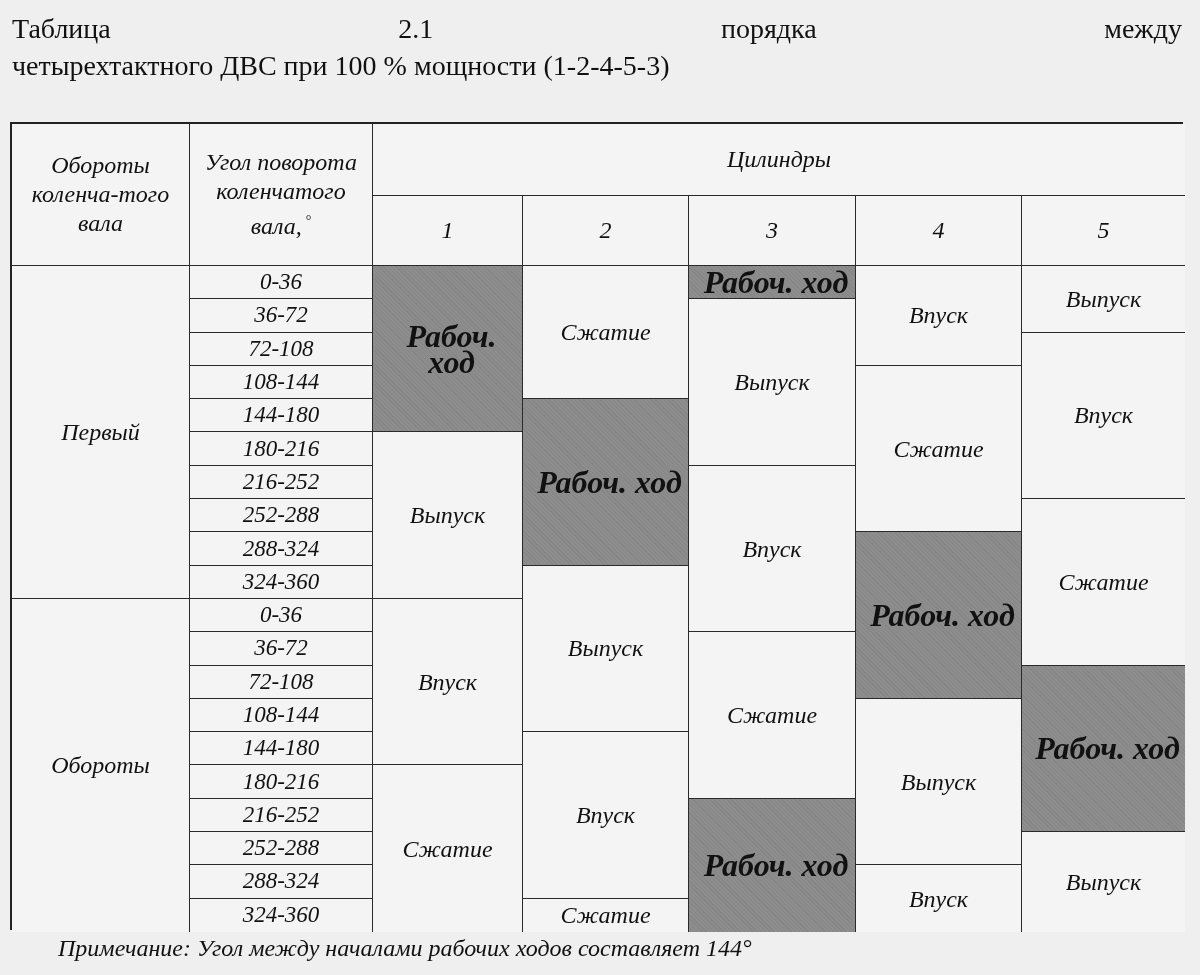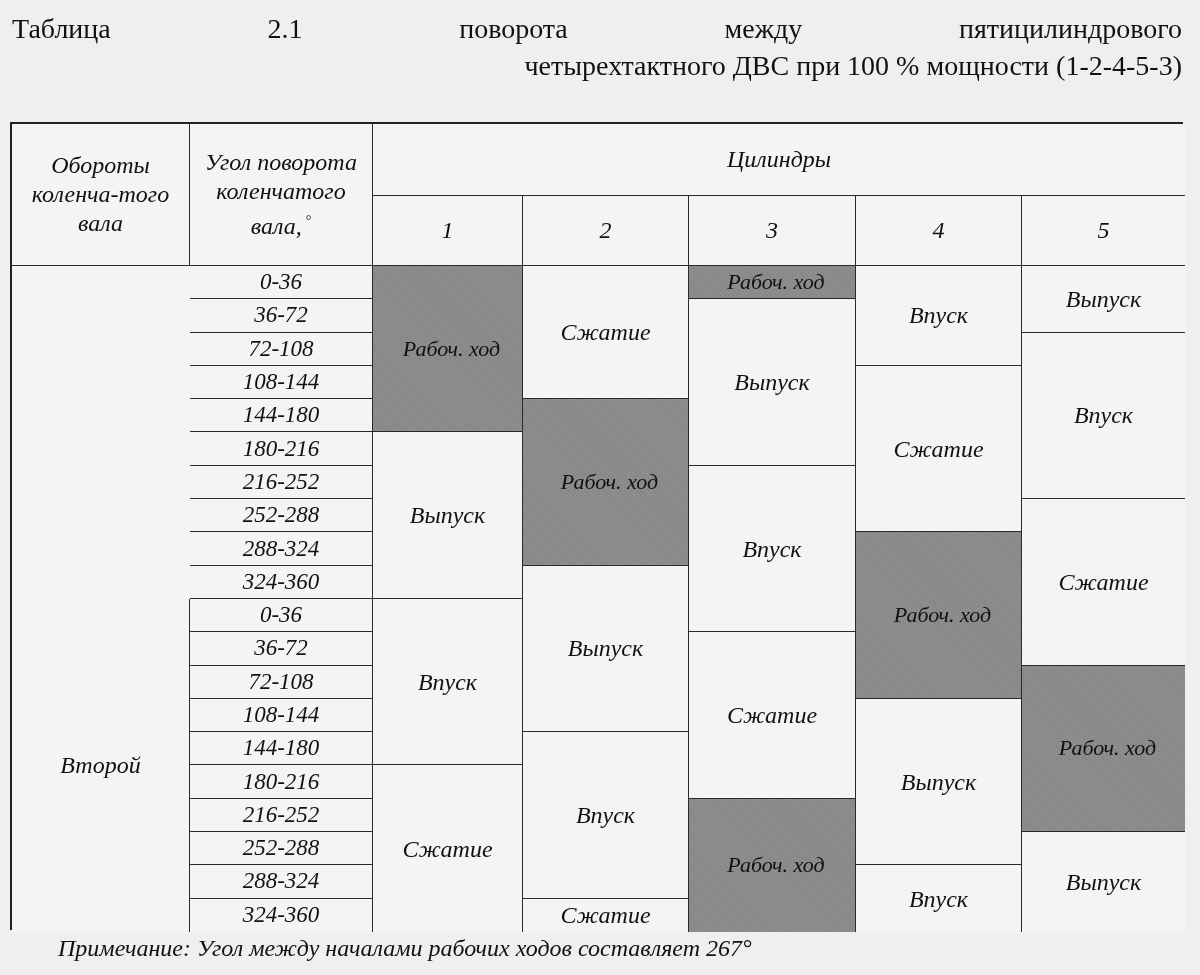--- a/index.html
+++ b/index.html
@@ -5,21 +5,21 @@
     html, body { margin: 0; padding: 0; }
     body {
       width: 1200px; height: 975px; overflow: hidden;
       background: #efefef;
       font-family: "Liberation Serif", "DejaVu Serif", serif;
       color: #111;
       position: relative;
     }
     .caption {
       position: absolute; left: 12px; top: 10px; width: 1170px;
-      font-size: 28px; line-height: 37px; text-align: right;
+      font-size: 28px; line-height: 37px;
     }
     .caption .line1 { display: flex; justify-content: space-between; }
     .caption .line1 span { display: inline-block; }
     .table {
       position: absolute; left: 10px; top: 122px;
       width: 1173px; height: 808px;
       display: grid;
       grid-template-columns: 178px 183px 150px 166px 167px 166px 163px;
       grid-template-rows: 72px 70px repeat(20, 33.3px);
       border: 2px solid #222;
@@ -37,56 +37,56 @@
       line-height: 26px;
       background: #f4f4f4;
     }
     .cell.last-col { border-right: none; }
     .cell.last-row { border-bottom: none; }
     .hdr { font-size: 24px; line-height: 29px; }
     .angle { font-size: 23px; }
     .work {
       background-color: #8d8d8d;
       background-image: repeating-linear-gradient(45deg, rgba(0,0,0,0.05) 0 1px, transparent 1px 3px);
-      font-weight: normal;
-      font-size: 22px;
+      font-weight: bold;
+      font-size: 32px;
       padding-left: 8px;
     }
     .deg { font-size: 14px; vertical-align: super; font-style: normal; margin-left: 4px; }
     .note {
       position: absolute; left: 58px; top: 933px;
       font-style: italic; font-size: 24px; line-height: 30px;
     }
   </style>
 </head>
 <body>
 
 <div class="caption">
   <div class="line1">
     <span>Таблица</span>
     <span>2.1</span>
-    <span>поворота</span>
+    <span>порядка</span>
     <span>между</span>
-    <span>пятицилиндрового</span>
   </div>
   <div class="line2">четырехтактного ДВС при 100 % мощности  (1-2-4-5-3)</div>
 </div>
 
 <div class="table" id="grid">
   <div class="cell hdr" style="grid-column:1;grid-row:1 / 3;padding:0 2px;">Обороты коленча-того вала</div>
   <div class="cell hdr" style="grid-column:2;grid-row:1 / 3;padding:0 4px;flex-direction:column;">
     <span>Угол поворота коленчатого вала,<span class="deg">°</span></span>
   </div>
   <div class="cell hdr last-col" style="grid-column:3 / 8;grid-row:1;">Цилиндры</div>
   <div class="cell hdr" style="grid-column:3;grid-row:2;">1</div>
   <div class="cell hdr" style="grid-column:4;grid-row:2;">2</div>
   <div class="cell hdr" style="grid-column:5;grid-row:2;">3</div>
   <div class="cell hdr" style="grid-column:6;grid-row:2;">4</div>
   <div class="cell hdr last-col" style="grid-column:7;grid-row:2;">5</div>
-    <div class="cell last-row" style="grid-area: 13 / 1 / 23;">Второй</div>
+<div class="cell " style="grid-area: 3 / 1 / 13;">Первый</div>
+    <div class="cell last-row" style="grid-area: 13 / 1 / 23;">Обороты</div>
     <div class="cell angle" style="grid-area: 3 / 2 / 4;">0-36</div>
     <div class="cell angle" style="grid-area: 4 / 2 / 5;">36-72</div>
     <div class="cell angle" style="grid-area: 5 / 2 / 6;">72-108</div>
     <div class="cell angle" style="grid-area: 6 / 2 / 7;">108-144</div>
     <div class="cell angle" style="grid-area: 7 / 2 / 8;">144-180</div>
     <div class="cell angle" style="grid-area: 8 / 2 / 9;">180-216</div>
     <div class="cell angle" style="grid-area: 9 / 2 / 10;">216-252</div>
     <div class="cell angle" style="grid-area: 10 / 2 / 11;">252-288</div>
     <div class="cell angle" style="grid-area: 11 / 2 / 12;">288-324</div>
     <div class="cell angle" style="grid-area: 12 / 2 / 13;">324-360</div>
@@ -119,13 +119,13 @@
     <div class="cell work" style="grid-area: 11 / 6 / 16;">Рабоч. ход</div>
     <div class="cell " style="grid-area: 16 / 6 / 21;">Выпуск</div>
     <div class="cell last-row" style="grid-area: 21 / 6 / 23;">Впуск</div>
     <div class="cell last-col" style="grid-area: 3 / 7 / 5;">Выпуск</div>
     <div class="cell last-col" style="grid-area: 5 / 7 / 10;">Впуск</div>
     <div class="cell last-col" style="grid-area: 10 / 7 / 15;">Сжатие</div>
     <div class="cell work last-col" style="grid-area: 15 / 7 / 20;">Рабоч. ход</div>
     <div class="cell last-row last-col" style="grid-area: 20 / 7 / 23;">Выпуск</div>
   </div>
 
-<div class="note">Примечание: Угол между началами рабочих ходов составляет 267°</div>
+<div class="note">Примечание: Угол между началами рабочих ходов составляет 144°</div>
 
 </body></html>

